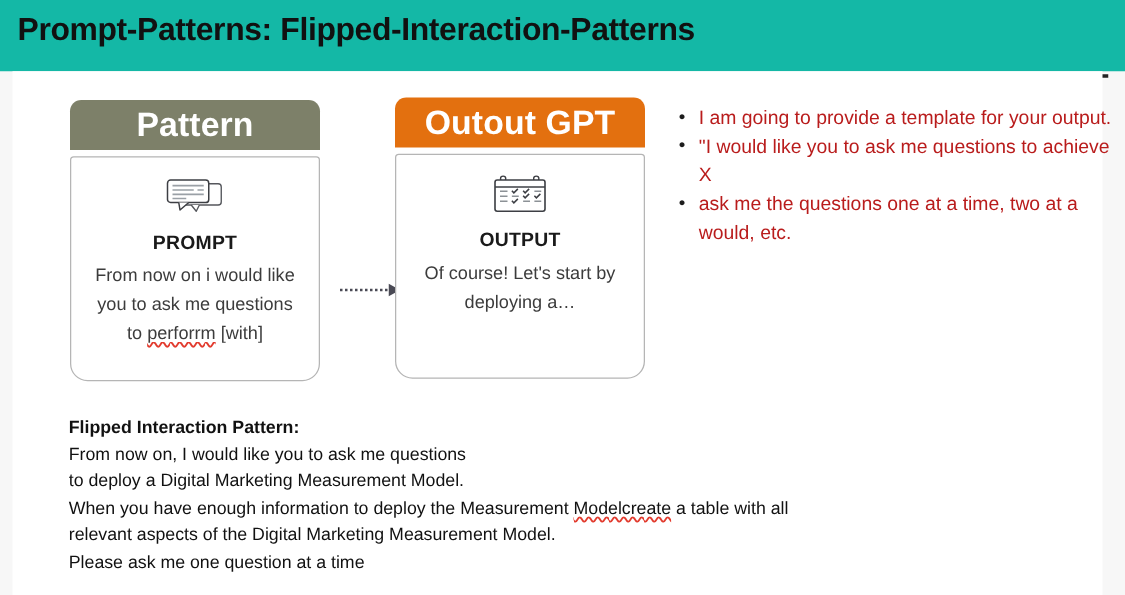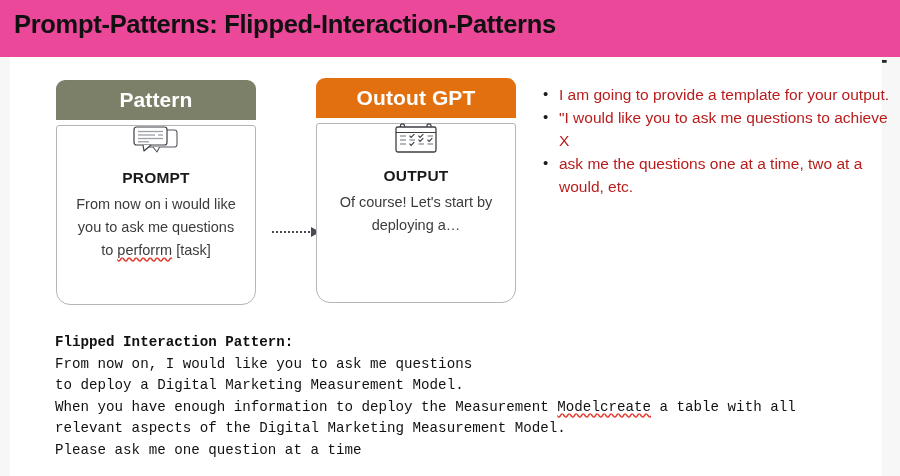--- a/index.html
+++ b/index.html
@@ -34,21 +34,21 @@
     height: 419px;
     background: #ffffff;
   }
 
   
   .header {
     position: absolute;
     left: 0; top: 0;
     width: 900px;
     height: 57px;
-    background: #ec4899;
+    background: #14b8a6;
   }
   .header-title {
     position: absolute;
     left: 14px;
     top: 10px;
     font-size: 25.5px;
     font-weight: bold;
     color: #111111;
     letter-spacing: -0.3px;
     white-space: nowrap;
@@ -93,33 +93,34 @@
     position: absolute;
     width: 200px;
   }
   .card-header {
     height: 40px;
     border-radius: 9px 9px 0 0;
     display: flex;
     align-items: center;
     justify-content: center;
     color: #ffffff;
-    font-size: 21px;
+    font-size: 27px;
     font-weight: bold;
     letter-spacing: 0.1px;
   }
   .card-body {
     margin-top: 5px;
     height: 180px;
     border: 1px solid #b5b5b5;
     border-radius: 3px 3px 14px 14px;
     background: #ffffff;
     display: flex;
     flex-direction: column;
     align-items: center;
+    padding-top: 17px;
   }
   .card-icon { height: 30px; display:flex; align-items:center; justify-content:center; }
   .card-label {
     margin-top: 13px;
     font-size: 15.5px;
     font-weight: bold;
     color: #1a1a1a;
     letter-spacing: 0.2px;
   }
   .card-text {
@@ -184,21 +185,21 @@
     top: -1px;
     font-size: 15px;
     color: #1c1c1c;
   }
 
   
   .mono {
     position: absolute;
     left: 55px;
     top: 332px;
-    font-family: Liberation Mono, monospace;
+    font-family: Liberation Sans, sans-serif;
     font-size: 14.2px;
     line-height: 1.52;
     color: #111111;
     white-space: pre;
   }
   .mono .title { font-weight: bold; }
   .mono .typo {
     text-decoration: underline wavy #e23b2e;
     text-decoration-skip-ink: none;
     text-underline-offset: 2px;
@@ -234,21 +235,21 @@
           <rect x="3" y="1" width="33" height="18" rx="2.5" fill="#fff" stroke="#3d3f44" stroke-width="1.2"></rect>
           <path d="M12 19 l1 6 l7 -6" fill="#fff" stroke="#3d3f44" stroke-width="1.2" stroke-linejoin="round"></path>
           <line x1="7" y1="5.5" x2="32" y2="5.5" stroke="#9aa0a6" stroke-width="1.3"></line>
           <line x1="7" y1="9" x2="24" y2="9" stroke="#9aa0a6" stroke-width="1.3"></line>
           <line x1="27" y1="9" x2="32" y2="9" stroke="#9aa0a6" stroke-width="1.3"></line>
           <line x1="7" y1="12.5" x2="32" y2="12.5" stroke="#9aa0a6" stroke-width="1.3"></line>
           <line x1="7" y1="15.8" x2="18" y2="15.8" stroke="#9aa0a6" stroke-width="1.3"></line>
         </svg>
       </div>
       <div class="card-label">PROMPT</div>
-      <div class="card-text"><span>From now on i would like you to ask me questions to </span><span class="misspell">perforrm</span><span> [task]</span></div>
+      <div class="card-text"><span>From now on i would like you to ask me questions to </span><span class="misspell">perforrm</span><span> [with]</span></div>
     </div>
   </div>
 
   <div class="arrow">
     <span class="dots"></span>
     <span class="head"></span>
   </div>
 
   <div class="card" id="card-output">
     <div class="card-header" style="background:#e3700f">Outout GPT</div>

